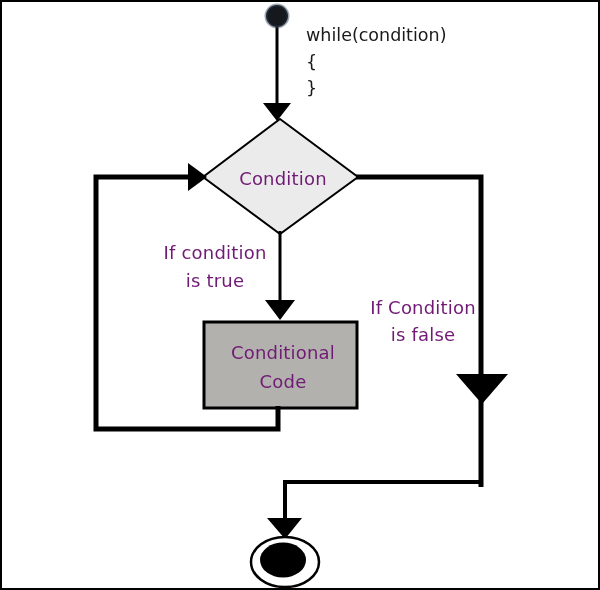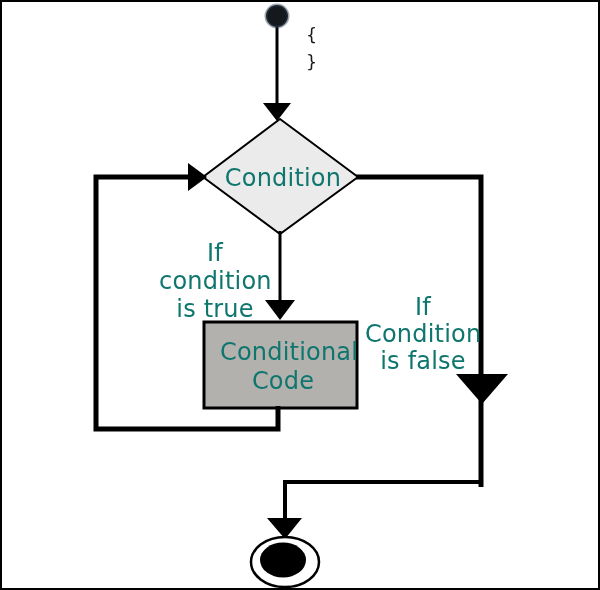--- a/index.html
+++ b/index.html
@@ -14,23 +14,23 @@
     color: #1a1a1a;
     overflow: hidden;
   }
   #flow-svg {
     position: absolute;
     left: -2px; top: -2px;
     width: 600px; height: 590px;
   }
   .label {
     position: absolute;
-    font-size: 24px;
+    font-size: 18px;
     line-height: 27px;
-    color: #0f766e;
+    color: #701a75;
     text-align: center;
     letter-spacing: 0.2px;
   }
   #code-annotation {
     position: absolute;
     left: 304px; top: 20px;
     font-size: 17.5px;
     line-height: 26.5px;
     white-space: nowrap;
     text-align: left;
@@ -69,20 +69,21 @@
       <polygon points="267,518 302,518 285,539"></polygon>
     </g>
 
     <circle cx="277" cy="16" r="11" stroke="rgba(45,62,85,0.45)" stroke-width="3" fill="#15181c"></circle>
 
     <ellipse cx="285" cy="562" rx="34" ry="25" stroke="#000000" stroke-width="2.5" fill="#ffffff"></ellipse>
     <ellipse cx="283" cy="560" rx="23" ry="17.5" fill="#000000"></ellipse>
   </svg>
 
   <div id="code-annotation">
+    <div class="code-line">while(condition)</div>
     <div class="code-line">{</div>
     <div class="code-line">}</div>
   </div>
 
   <div class="label" id="condition-label">Condition</div>
 
   <div class="label" id="false-branch-label">If Condition is false</div>
 
   <div class="label" id="true-branch-label">If condition is true</div>
 

